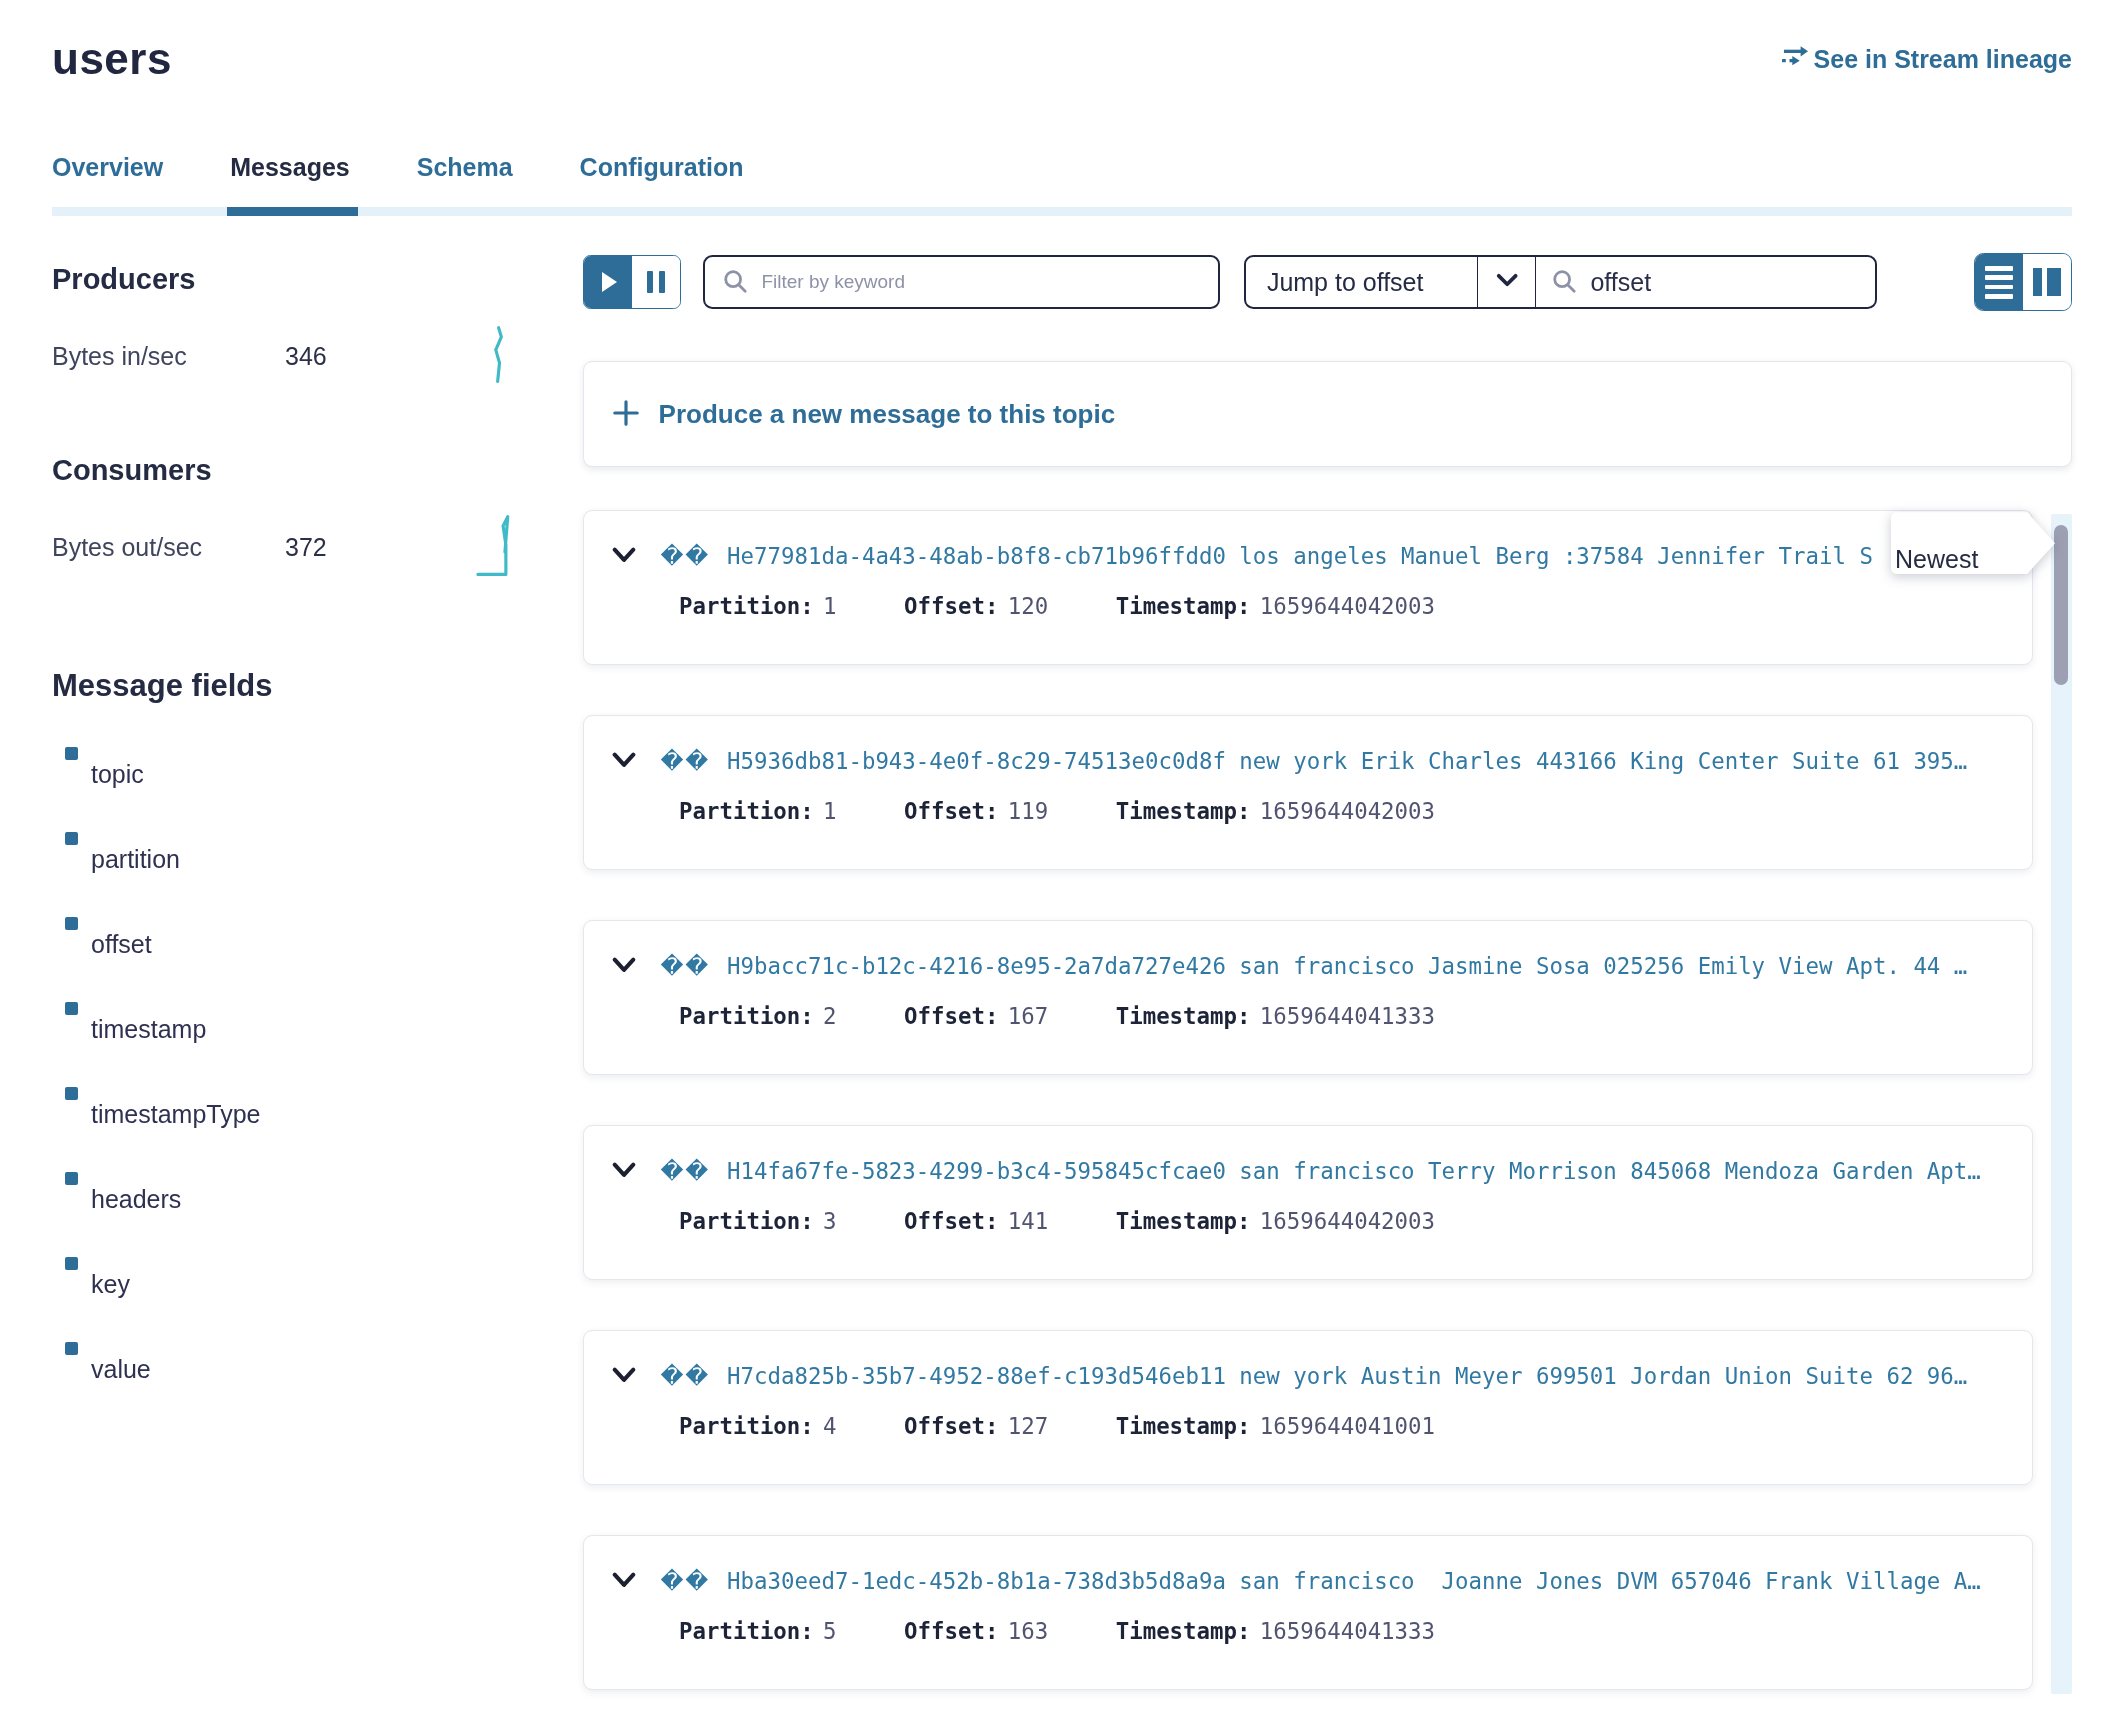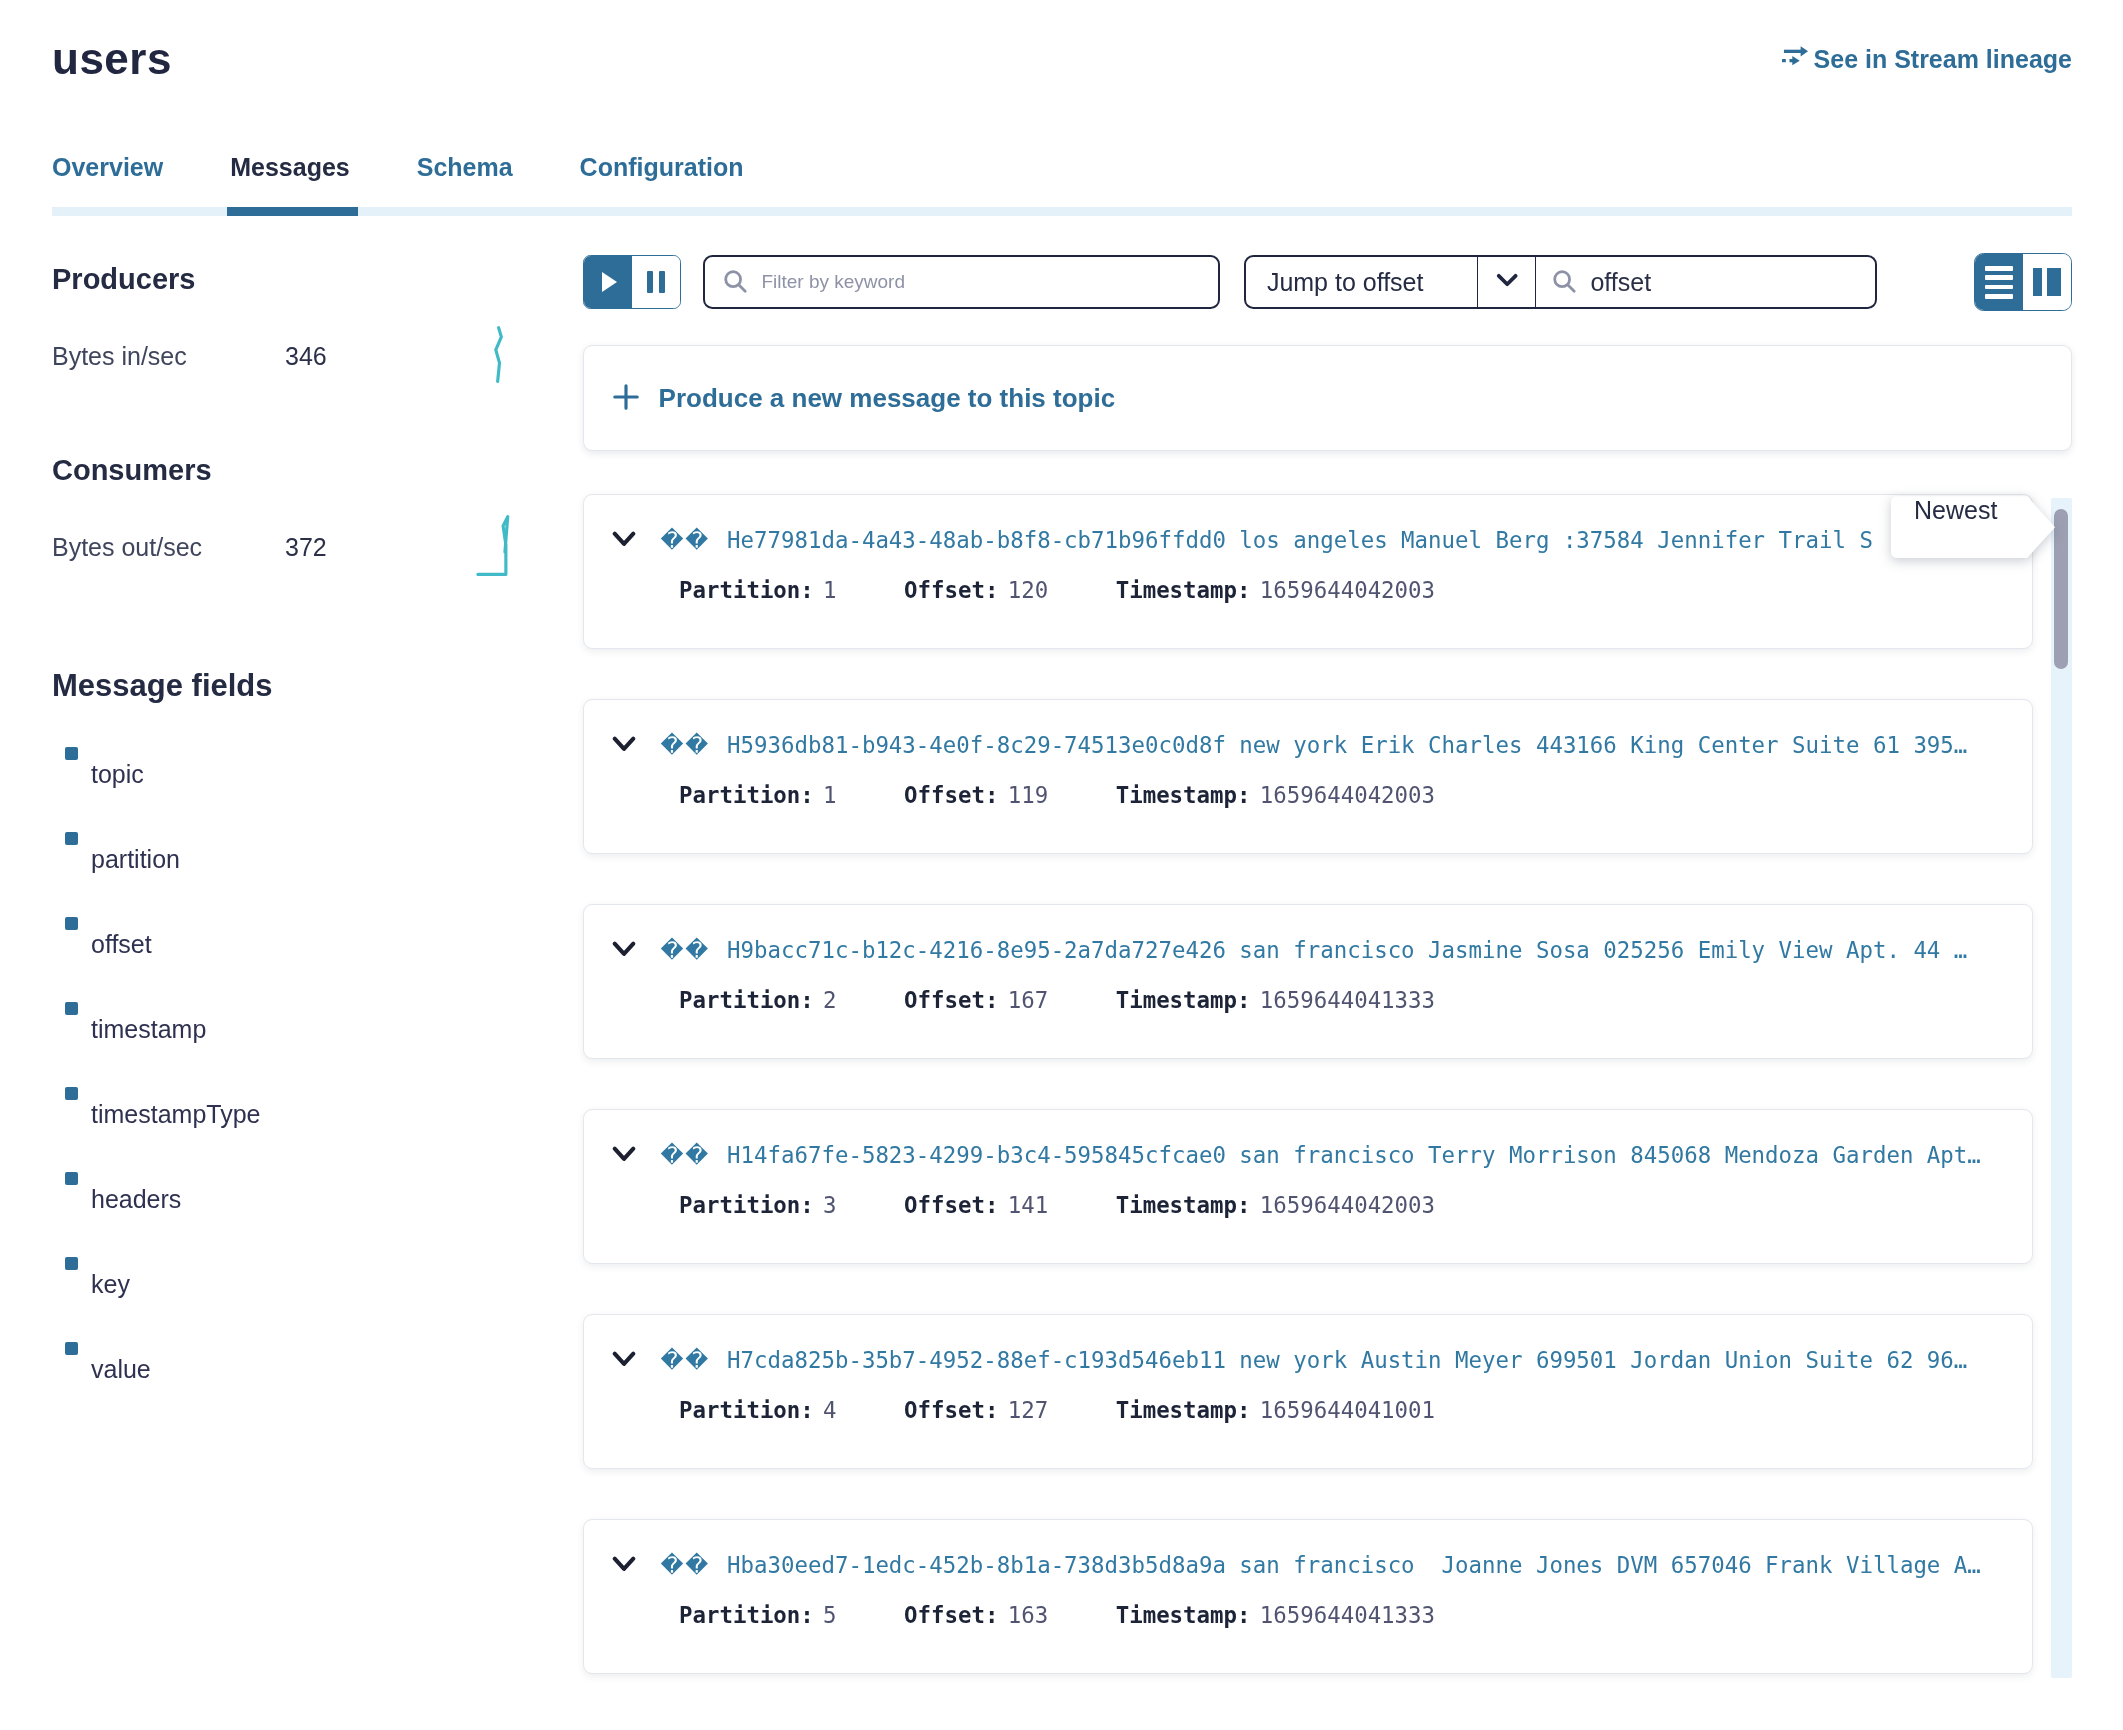--- a/index.html
+++ b/index.html
@@ -86,21 +86,21 @@
   .vt-list { background: #2e6d97; }
   .vt-cols { background: #ffffff; }
   .list-icon { display: flex; flex-direction: column; gap: 4.7px; }
   .list-icon span { display: block; width: 28px; height: 4.7px; background: #ffffff; border-radius: 0.9px; }
   .cols-icon { display: flex; gap: 4.7px; }
   .cols-icon .c1 { width: 9.3px; height: 28px; background: #2e6d97; }
   .cols-icon .c2 { width: 14px; height: 28px; background: #2e6d97; }
 
   
   .produce-card {
-    margin-top: 34px; height: 106px; border: 1.9px solid #e3e6ec; border-radius: 9.3px;
+    margin-top: 50px; height: 106px; border: 1.9px solid #e3e6ec; border-radius: 9.3px;
     box-shadow: 0 2.8px 7.5px rgba(40,50,80,0.10);
     display: flex; align-items: center; padding: 0 28px; cursor: pointer; background: #fff;
     width: 1489px;
   }
   .produce-label { color: #2e6d97; font-size: 26px; font-weight: 700; margin-left: 18.6px; }
 
   
   .messages-area { position: relative; margin-top: 43px; width: 1489px; height: 1184px; }
   .msg-card {
     width: 1450px; height: 155px; background: #fff; border: 1.9px solid #e3e6ec; border-radius: 9.3px;
@@ -123,21 +123,21 @@
   .chevron-icon { flex: none; }
 
   
   .newest-tooltip {
     position: absolute; top: 1.9px; left: 1308px; width: 164px; height: 62px; z-index: 5;
     filter: drop-shadow(0 3.7px 5.6px rgba(40,50,80,0.25));
   }
   .newest-shape {
     width: 100%; height: 100%; background: #ffffff;
     clip-path: polygon(0 0, calc(100% - 28px) 0, 100% 50%, calc(100% - 28px) 100%, 0 100%);
-    display: flex; align-items: flex-start; padding-left: 23px;
+    display: flex; align-items: flex-end; padding-left: 4px;
     border-radius: 5.6px;
   }
   .newest-text { font-size: 25px; color: #242b42; }
 
   
   .scrollbar-track {
     position: absolute; right: 0; top: 3.7px; width: 21.4px; height: 1180px; background: #e7f3fb; border-radius: 1.9px;
   }
   .scrollbar-thumb {
     position: absolute; top: 11.2px; left: 3.7px; width: 14px; height: 160px; background: #9da0b2; border-radius: 7.5px; cursor: pointer;

